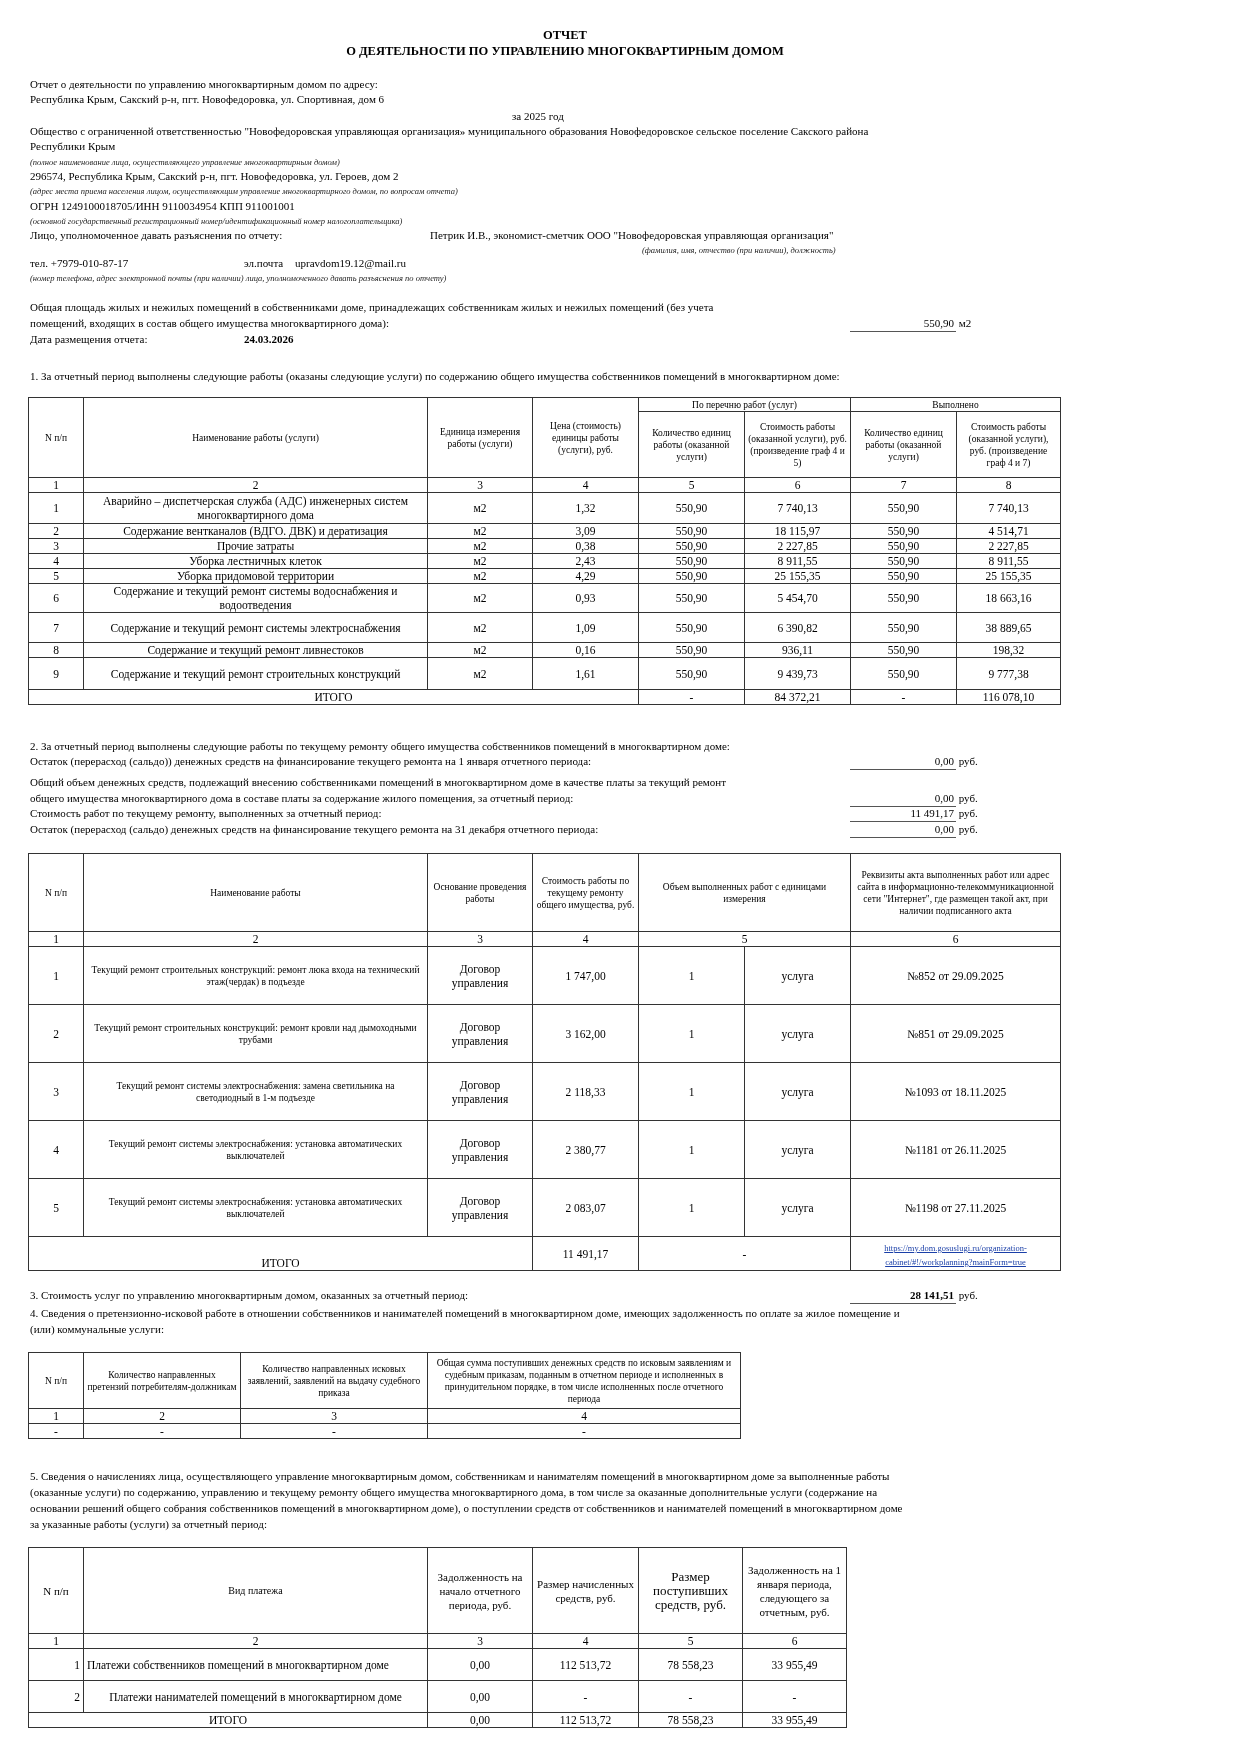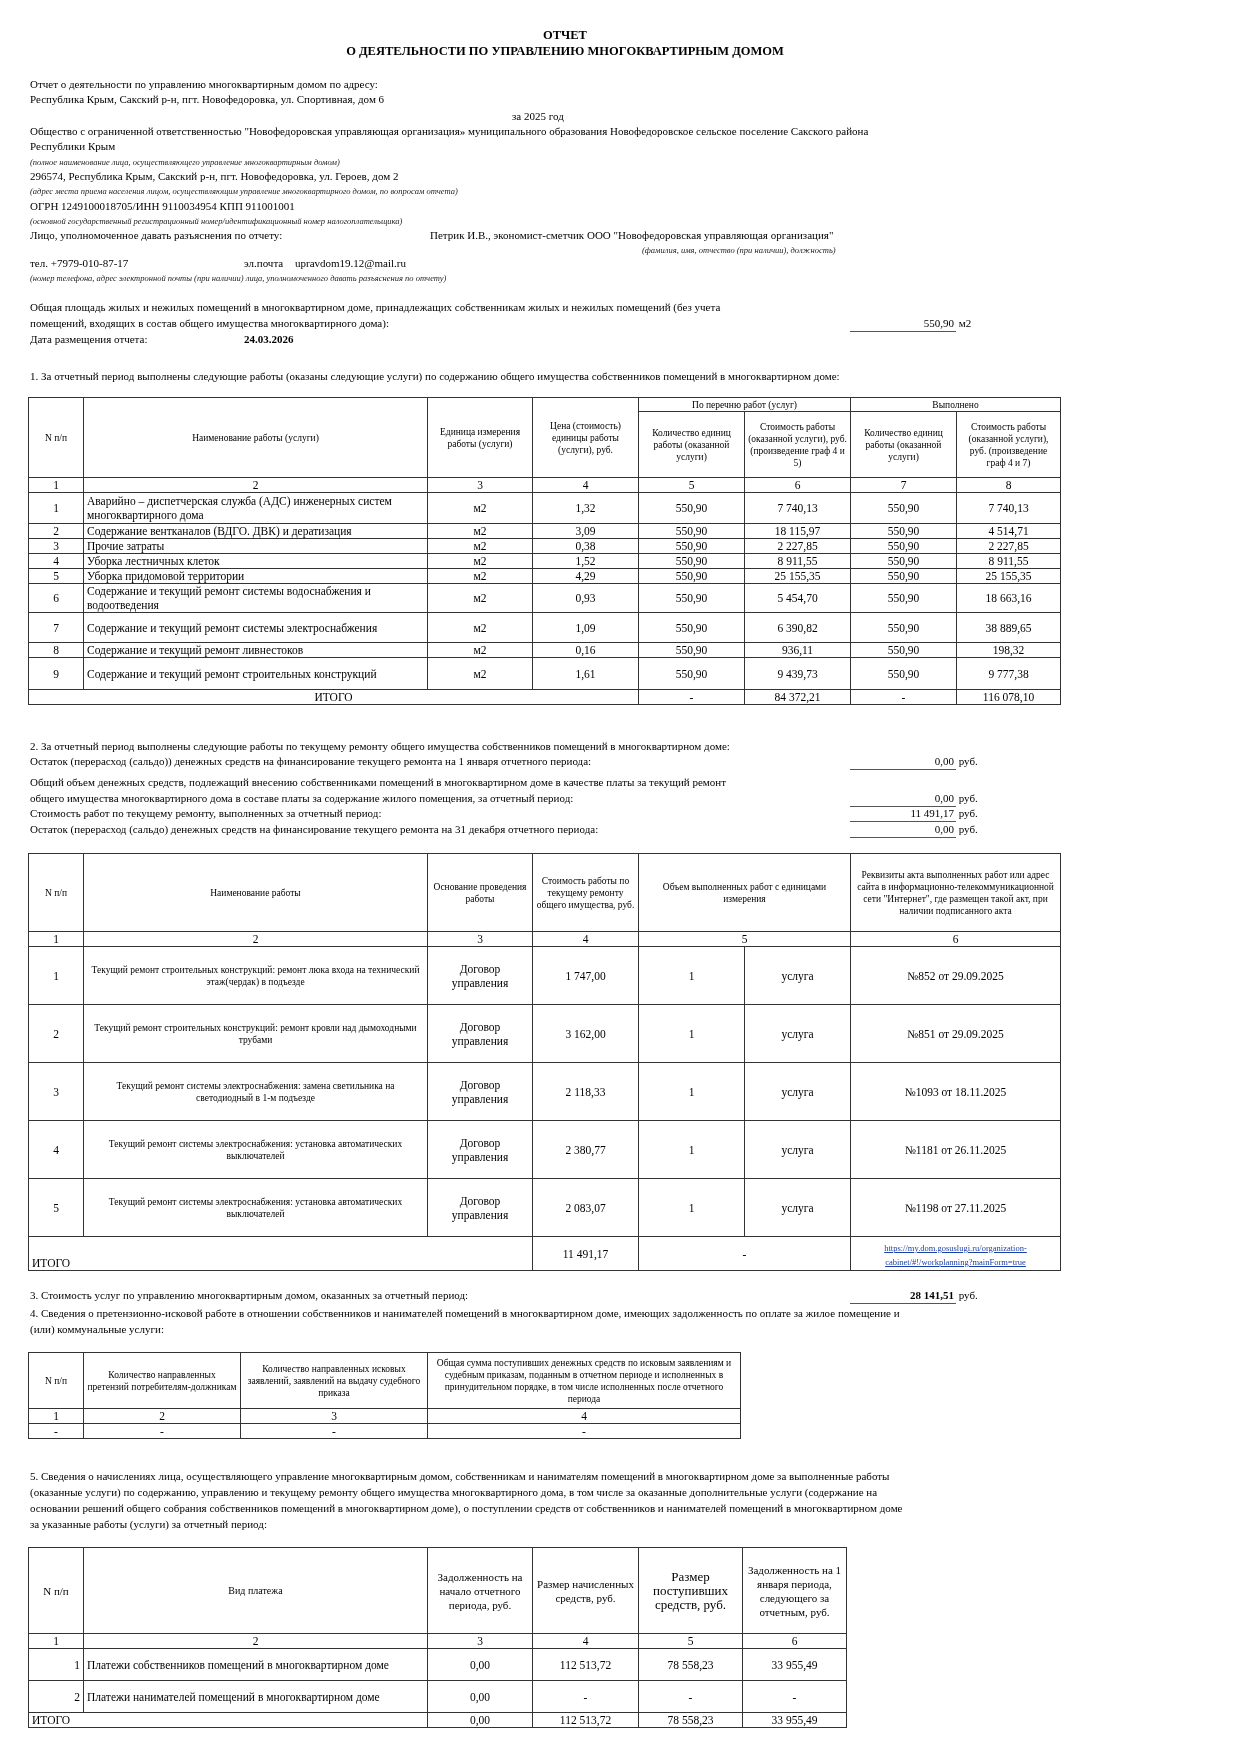--- a/index.html
+++ b/index.html
@@ -11,21 +11,21 @@
   .abs { position: absolute; white-space: nowrap; }
   .title { left: 0; width: 1130px; text-align: center; font-weight: bold; font-size: 12.5px; }
   .line { font-size: 11px; line-height: 15px; }
   .note { font-size: 8.5px; font-style: italic; color: #222; }
   .bold { font-weight: bold; }
   .uval { display: inline-block; border-bottom: 1.5px solid #555; text-align: right; padding-right: 2px; }
   table { border-collapse: collapse; position: absolute; table-layout: fixed; }
   td, th { border: 1px solid #333; padding: 0 3px; text-align: center; vertical-align: middle; font-weight: normal; overflow: hidden; }
   th { font-size: 9.5px; line-height: 12px; }
   td { font-size: 11.5px; line-height: 14px; }
-  td.l { text-align: left; }
+  td.l { text-align: center; }
   td.r { text-align: right; }
   td.small { font-size: 9.5px; line-height: 12px; }
   a.link { color: #1a3fa8; text-decoration: underline; font-size: 8.5px; line-height: 11px; }
   table.t2 th { font-size: 9.5px; }
 </style>
 </head>
 <body>
 
 <div class="abs title" style="top:28px;">ОТЧЕТ</div>
 <div class="abs title" style="top:44px;">О ДЕЯТЕЛЬНОСТИ ПО УПРАВЛЕНИЮ МНОГОКВАРТИРНЫМ ДОМОМ</div>
@@ -41,21 +41,21 @@
 <div class="abs line" style="left:30px; top:199px;">ОГРН 1249100018705/ИНН 9110034954 КПП 911001001</div>
 <div class="abs note" style="left:30px; top:216px;">(основной государственный регистрационный номер/идентификационный номер налогоплательщика)</div>
 <div class="abs line" style="left:30px; top:228px;">Лицо, уполномоченное давать разъяснения по отчету:</div>
 <div class="abs line" style="left:430px; top:228px;">Петрик И.В., экономист-сметчик ООО "Новофедоровская управляющая организация"</div>
 <div class="abs note" style="left:642px; top:245px;">(фамилия, имя, отчество (при наличии), должность)</div>
 <div class="abs line" style="left:30px; top:256px;">тел. +7979-010-87-17</div>
 <div class="abs line" style="left:244px; top:256px;">эл.почта</div>
 <div class="abs line" style="left:295px; top:256px;">upravdom19.12@mail.ru</div>
 <div class="abs note" style="left:30px; top:273px;">(номер телефона, адрес электронной почты (при наличии) лица, уполномоченного давать разъяснения по отчету)</div>
 
-<div class="abs line" style="left:30px; top:300px;">Общая площадь жилых и нежилых помещений в многоквартирном доме, принадлежащих собственникам жилых и нежилых помещений (без учета</div>
+<div class="abs line" style="left:30px; top:300px;">Общая площадь жилых и нежилых помещений в собственниками доме, принадлежащих собственникам жилых и нежилых помещений (без учета</div>
 <div class="abs line" style="left:30px; top:316px;">помещений, входящих в состав общего имущества многоквартирного дома):</div>
 <div class="abs line" style="left:850px; top:316px;">
   <span class="uval" style="width:104px;">550,90</span>
   <span>м2</span>
 </div>
 <div class="abs line" style="left:30px; top:332px;">Дата размещения отчета:</div>
 <div class="abs line bold" style="left:244px; top:332px;">24.03.2026</div>
 
 <div class="abs line" style="left:30px; top:369px;">1. За отчетный период выполнены следующие работы (оказаны следующие услуги) по содержанию общего имущества собственников помещений в многоквартирном доме:</div>
 
@@ -122,21 +122,21 @@
     <td>0,38</td>
     <td>550,90</td>
     <td>2 227,85</td>
     <td>550,90</td>
     <td>2 227,85</td>
   </tr>
   <tr style="height:15px;">
     <td>4</td>
     <td class="l">Уборка лестничных клеток</td>
     <td>м2</td>
-    <td>1,52</td>
+    <td>2,43</td>
     <td>550,90</td>
     <td>8 911,55</td>
     <td>550,90</td>
     <td>8 911,55</td>
   </tr>
   <tr style="height:15px;">
     <td>5</td>
     <td class="l">Уборка придомовой территории</td>
     <td>м2</td>
     <td>4,29</td>

